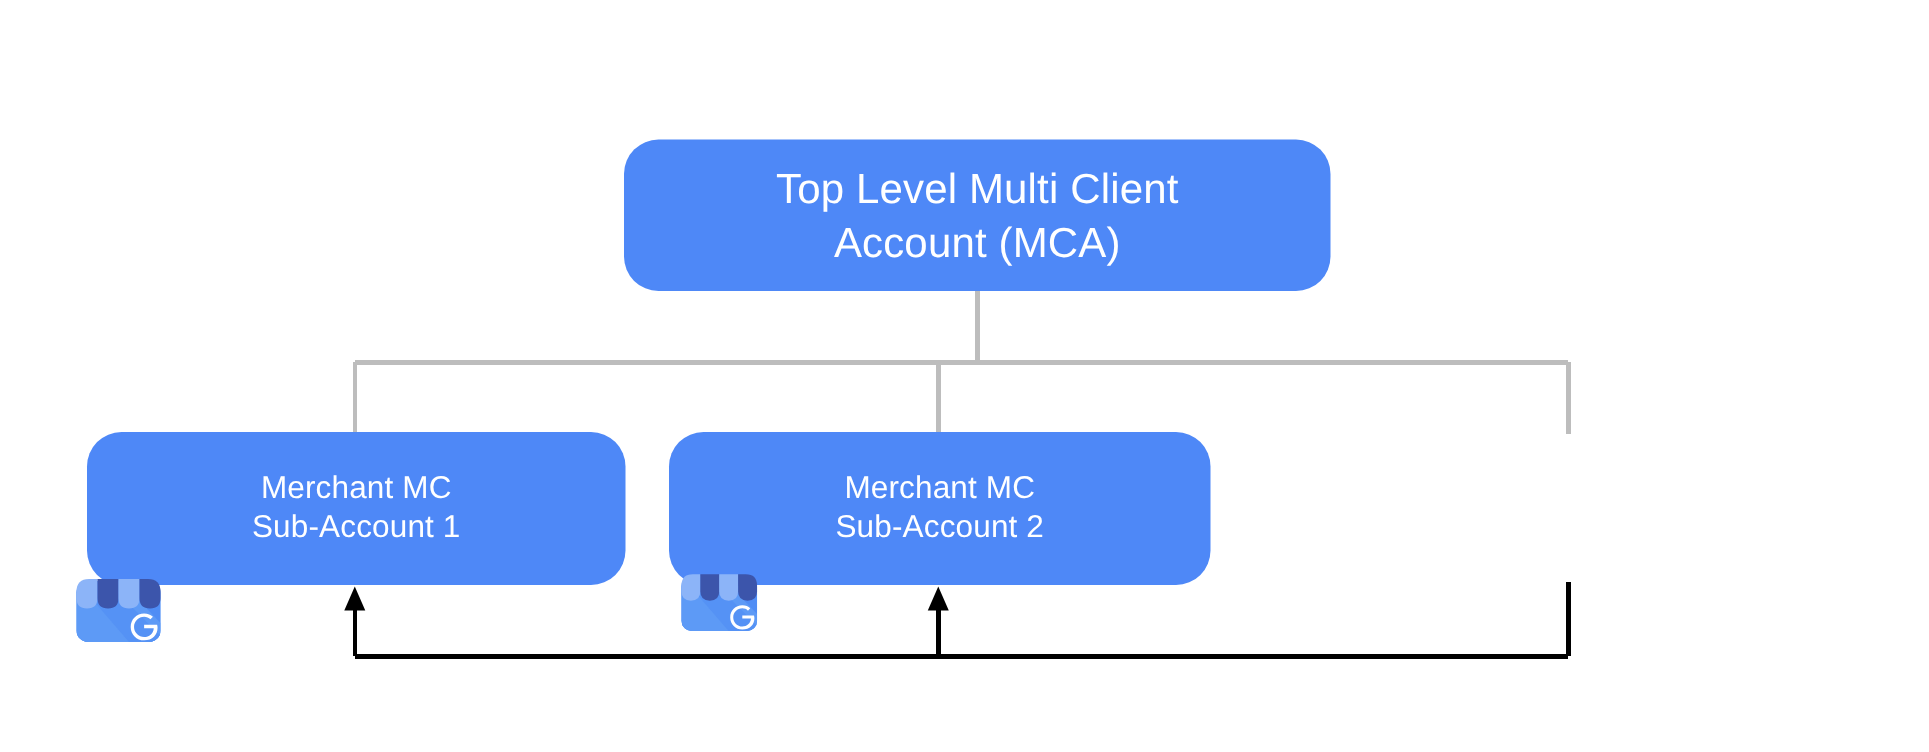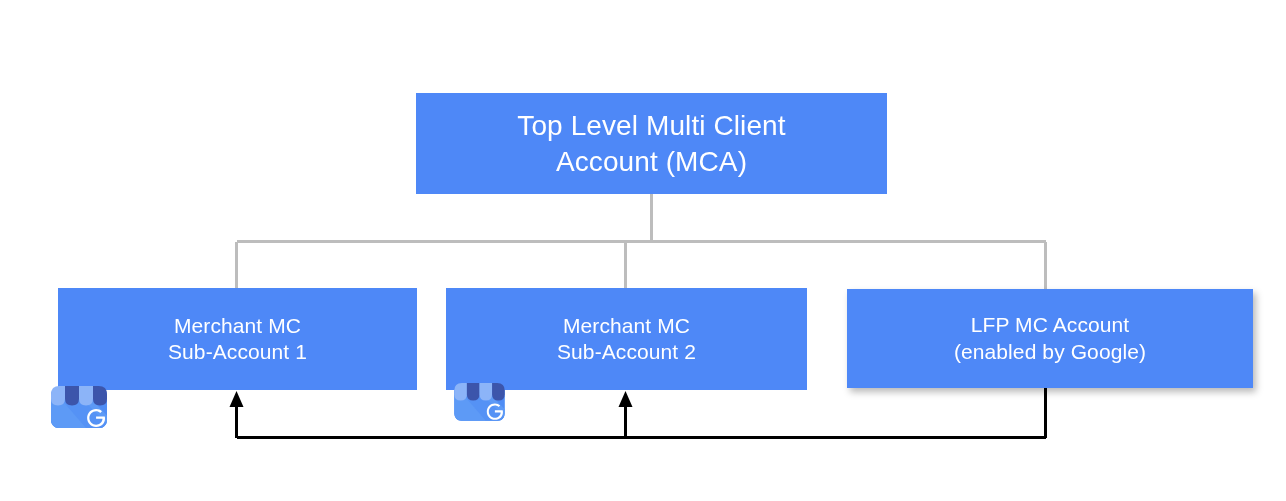--- a/index.html
+++ b/index.html
@@ -34,20 +34,21 @@
     position: absolute;
     box-sizing: border-box;
     display: flex;
     align-items: center;
     justify-content: center;
     text-align: center;
     color: #ffffff;
     line-height: 1.26;
     white-space: pre-line;
     letter-spacing: 0.1px;
+    border-radius: 23px;
   }
   .node .node-label {
     display: block;
     width: 100%;
     white-space: pre-line;
   }
 
   #node-mca {
     left: 416px;
     top: 93px;
@@ -118,24 +119,20 @@
   <div class="node" id="node-sub1" style="background:#4e88f7">
     <span class="node-label">Merchant MC
 Sub-Account 1</span>
   </div>
 
   <div class="node" id="node-sub2" style="background:#4e88f7">
     <span class="node-label">Merchant MC
 Sub-Account 2</span>
   </div>
 
-  <div class="node" id="node-lfp" style="background:#4e88f7">
-    <span class="node-label">LFP MC Account
-(enabled by Google)</span>
-  </div>
 
   <svg class="gmb-icon" id="gmb-icon-1" viewBox="0 0 100 100">
     <defs>
       <clipPath id="gmbClip1">
         <rect x="10" y="32" width="80" height="58" rx="11" ry="11"></rect>
       </clipPath>
       <linearGradient id="gmbShade1" x1="0" y1="0" x2="1" y2="1">
         <stop offset="0%" stop-color="#4285f4"></stop>
         <stop offset="100%" stop-color="#5a95f5"></stop>
       </linearGradient>

